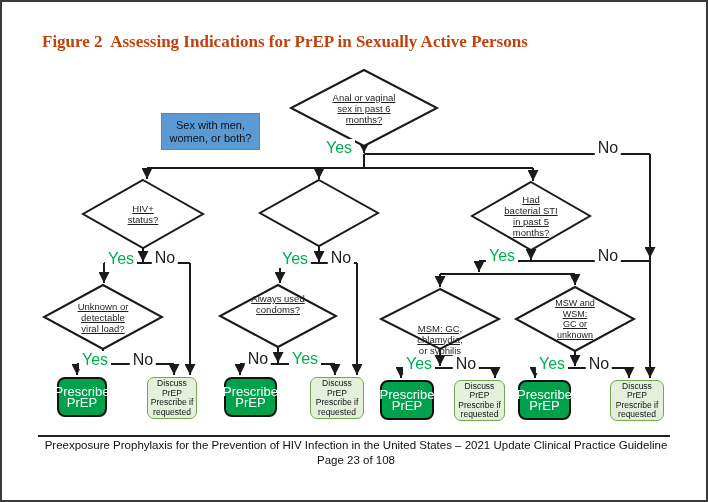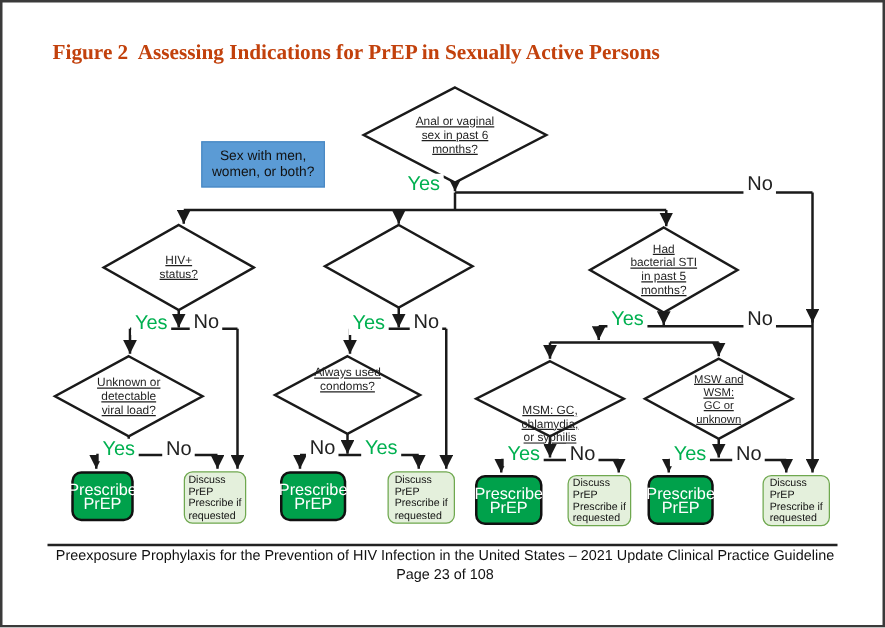--- a/index.html
+++ b/index.html
@@ -27,21 +27,21 @@
   }
   .outcome{
     position:absolute;background:#00A14B;border:2px solid #111;border-radius:8px;
     box-sizing:border-box;display:flex;align-items:center;justify-content:center;
     text-align:center;color:#fff;font-size:13px;line-height:11.5px;
     white-space:pre-line;z-index:2;
   }
   .discuss{
     position:absolute;background:#E4F0DC;border:1.5px solid #6FA84F;border-radius:7px;
     box-sizing:border-box;display:flex;align-items:center;justify-content:center;
-    text-align:left;color:#111;font-size:8.5px;line-height:9.5px;
+    text-align:center;color:#111;font-size:8.5px;line-height:9.5px;
     white-space:pre-line;z-index:2;
   }
   .lbl{
     position:absolute;transform:translate(-50%,-50%);font-weight:normal;font-size:16px;
     background:#fff;padding:0 3px;z-index:3;white-space:nowrap;
   }
   .yes{color:#00B050;}
   .no{color:#222;}
   #footer-rule{position:absolute;left:36px;right:36px;top:433px;height:2px;background:#222;z-index:2;}
   .footer-text{

